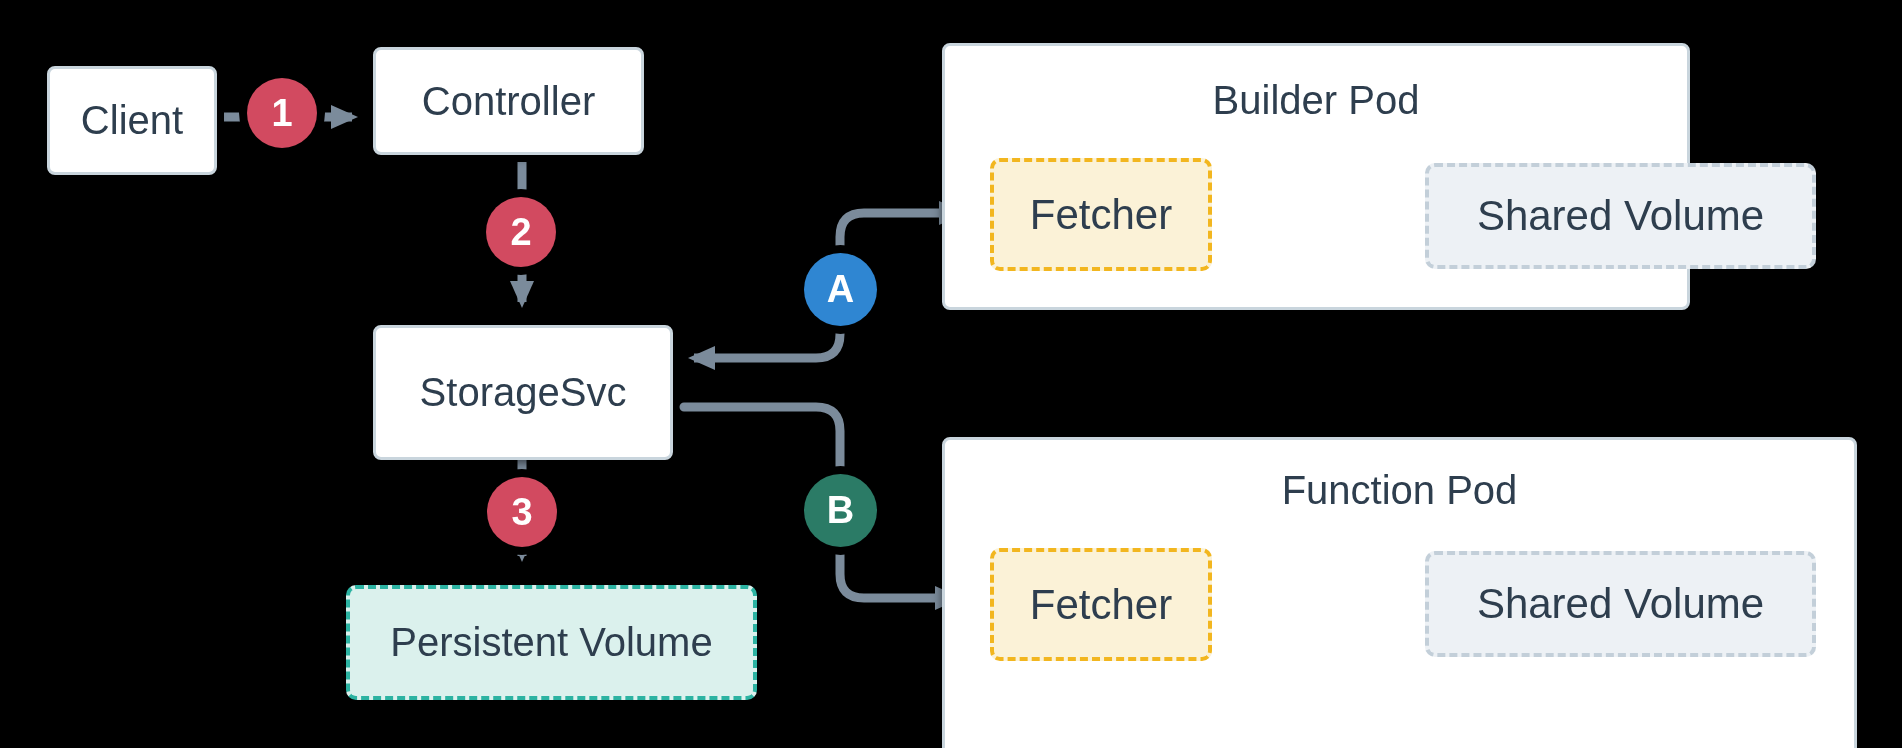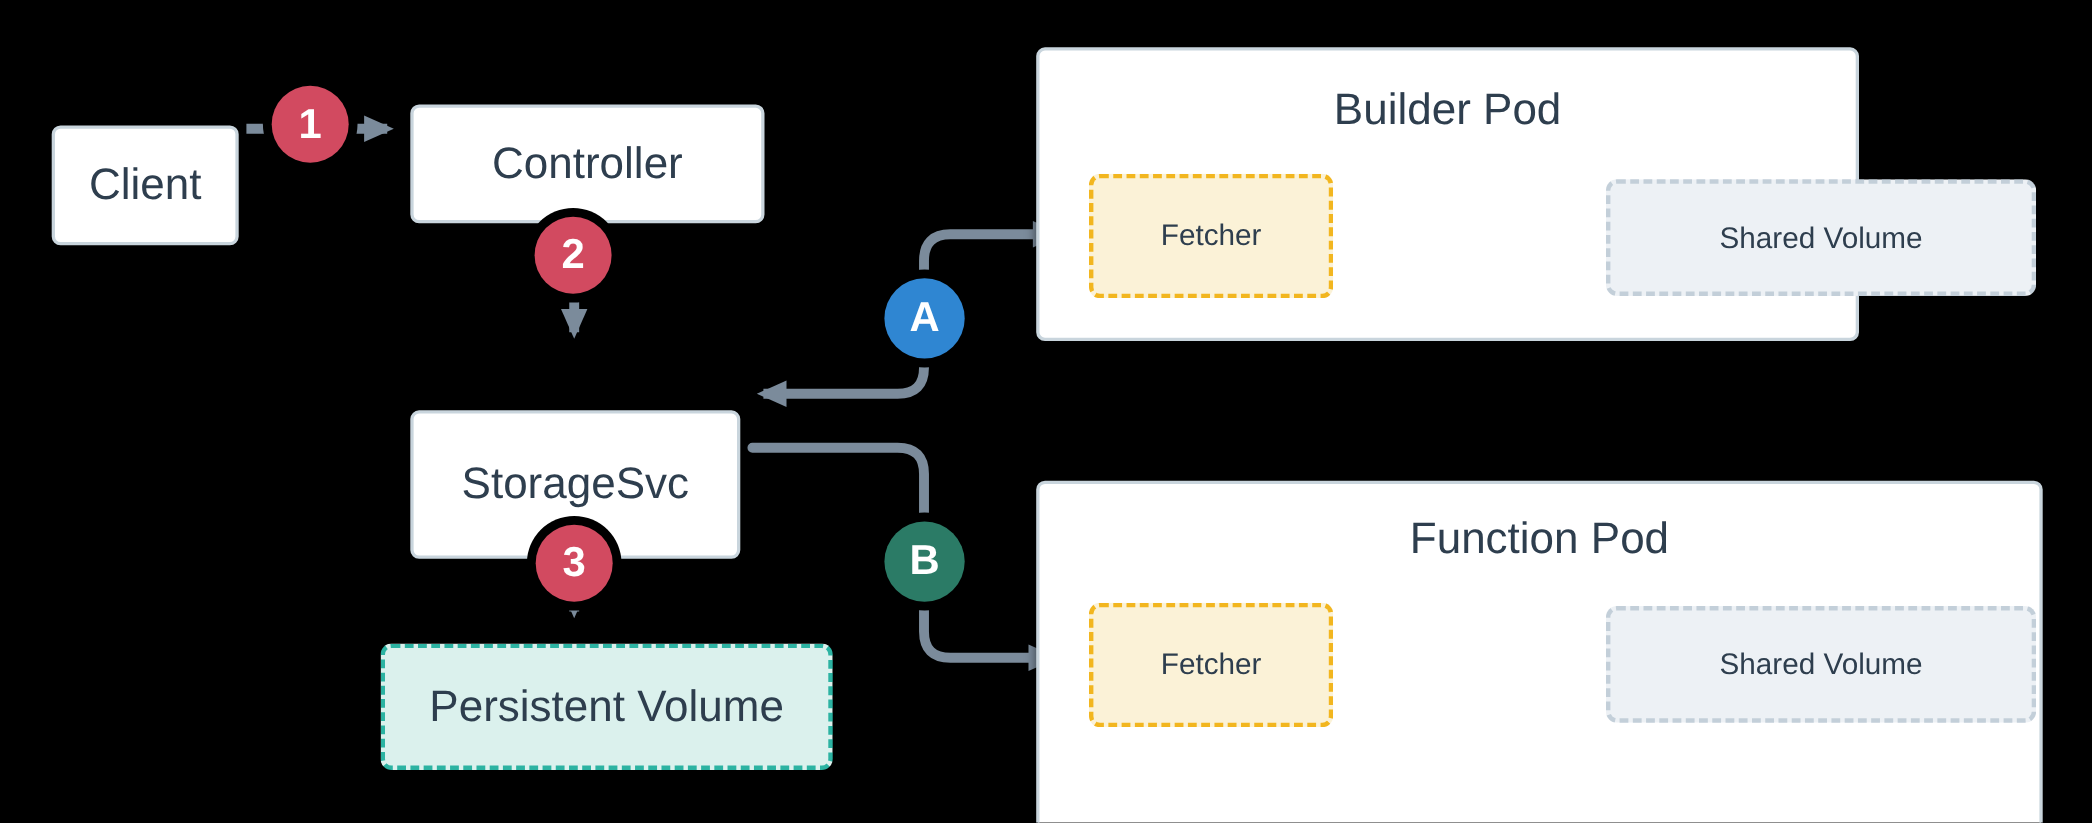--- a/index.html
+++ b/index.html
@@ -5,38 +5,38 @@
   html,body{margin:0;padding:0;background:#000;}
   .canvas{
     position:relative;width:1902px;height:748px;background:#000;overflow:hidden;
     font-family:"Liberation Sans","DejaVu Sans",sans-serif;color:#2e3e4e;
   }
   .arrow-layer{position:absolute;left:0;top:0;width:1902px;height:748px;}
   .node{
     position:absolute;box-sizing:border-box;background:#fff;
     border:3px solid #c9d5dd;border-radius:8px;
     display:flex;align-items:center;justify-content:center;
-    font-size:40px;box-shadow:0 3px 8px rgba(0,0,0,.55);margin-top:48px;
+    font-size:40px;box-shadow:0 3px 8px rgba(0,0,0,.55);
   }
   .pod{
     position:absolute;box-sizing:border-box;background:#fff;
     border:3px solid #c9d5dd;border-radius:8px;
     box-shadow:0 3px 10px rgba(0,0,0,.55);
   }
   .pod-title{
     position:absolute;left:0;right:0;top:30px;text-align:center;
     font-size:40px;line-height:48px;color:#2e3e4e;
   }
   .subnode{
     position:absolute;box-sizing:border-box;
     display:flex;align-items:center;justify-content:center;
-    font-size:27px;border-radius:10px;
+    font-size:42px;border-radius:10px;
   }
   .fetcher{background:#fbf2d7;border:4px dashed #f2b61f;}
-  .shared{background:#edf1f5;border:4px dashed #c3cfd9;margin-left:35px;}
+  .shared{background:#edf1f5;border:4px dashed #c3cfd9;}
   .pv{
     position:absolute;box-sizing:border-box;background:#dbf1ed;
     border:4px dashed #2cb3a2;border-radius:10px;
     display:flex;align-items:center;justify-content:center;font-size:40px;margin-left:29px;
   }
   .badge{
     position:absolute;border-radius:50%;color:#fff;
     display:flex;align-items:center;justify-content:center;
     font-size:38px;font-weight:600;box-shadow:0 0 0 8px #000;
   }
@@ -63,21 +63,21 @@
     <path d="M 684 407 L 816 407 Q 840 407 840 431 L 840 574 Q 840 598 864 598 L 956 598" stroke="#7b8b9b" stroke-width="9" fill="none" stroke-linecap="round" marker-end="url(#arr)"></path>
     <path d="M 1221 189 Q 1312 154 1390 187" stroke="#7b8b9b" stroke-width="10" fill="none" stroke-linecap="round" marker-end="url(#arr)"></path>
     <path d="M 1410 258 Q 1318 293 1240 255" stroke="#7b8b9b" stroke-width="10" fill="none" stroke-linecap="round" marker-end="url(#arr)"></path>
     <path d="M 1218 600 L 1390 600" stroke="#7b8b9b" stroke-width="9" fill="none" marker-end="url(#arr)"></path>
   </svg>
 
   <div class="node" style="left:47px;top:66px;width:170px;height:109px;">
     <span>Client</span>
   </div>
 
-  <div class="node" style="left:373px;top:47px;width:322px;height:108px;">
+  <div class="node" style="left:373px;top:47px;width:271px;height:108px;">
     <span>Controller</span>
   </div>
 
   <div class="node" style="left:373px;top:325px;width:300px;height:135px;">
     <span>StorageSvc</span>
   </div>
 
   <div class="pv" style="left:317px;top:585px;width:411px;height:115px;">
     <span>Persistent Volume</span>
   </div>

